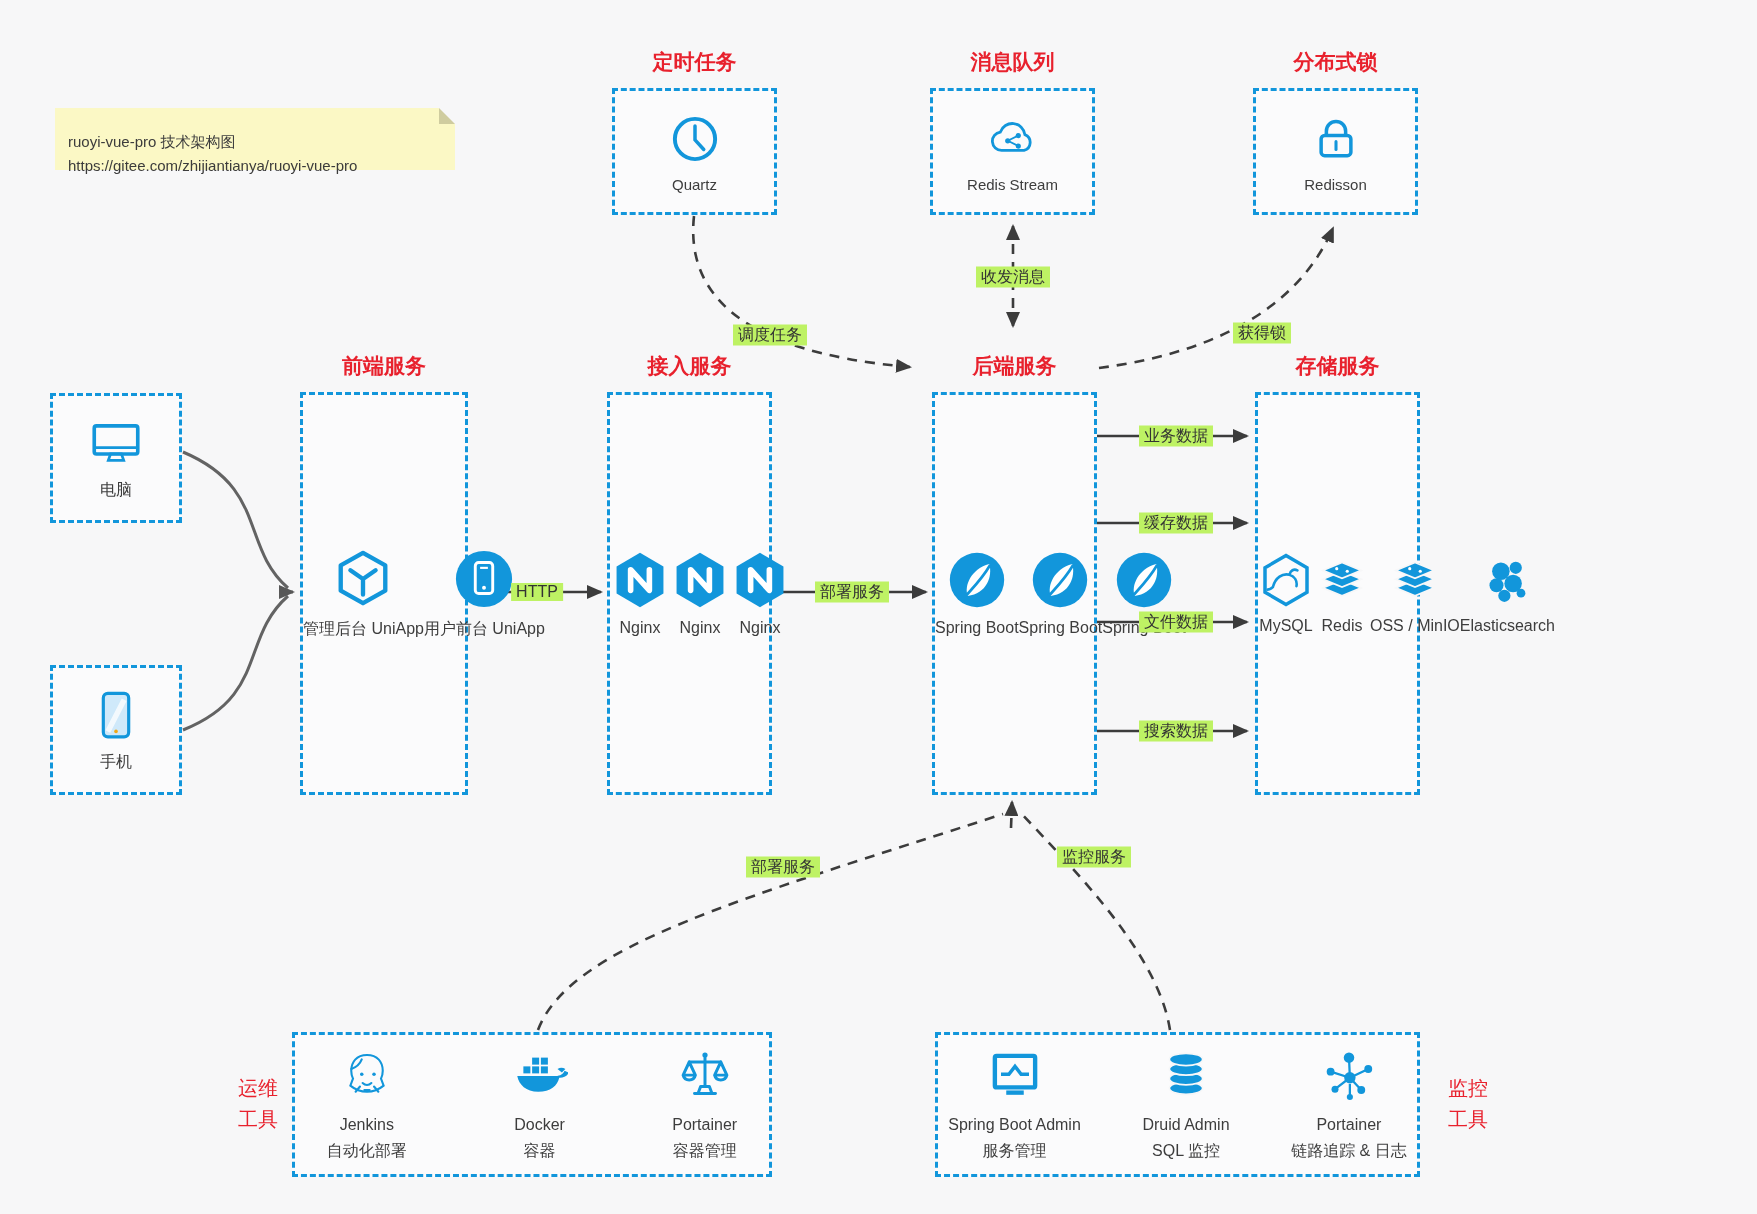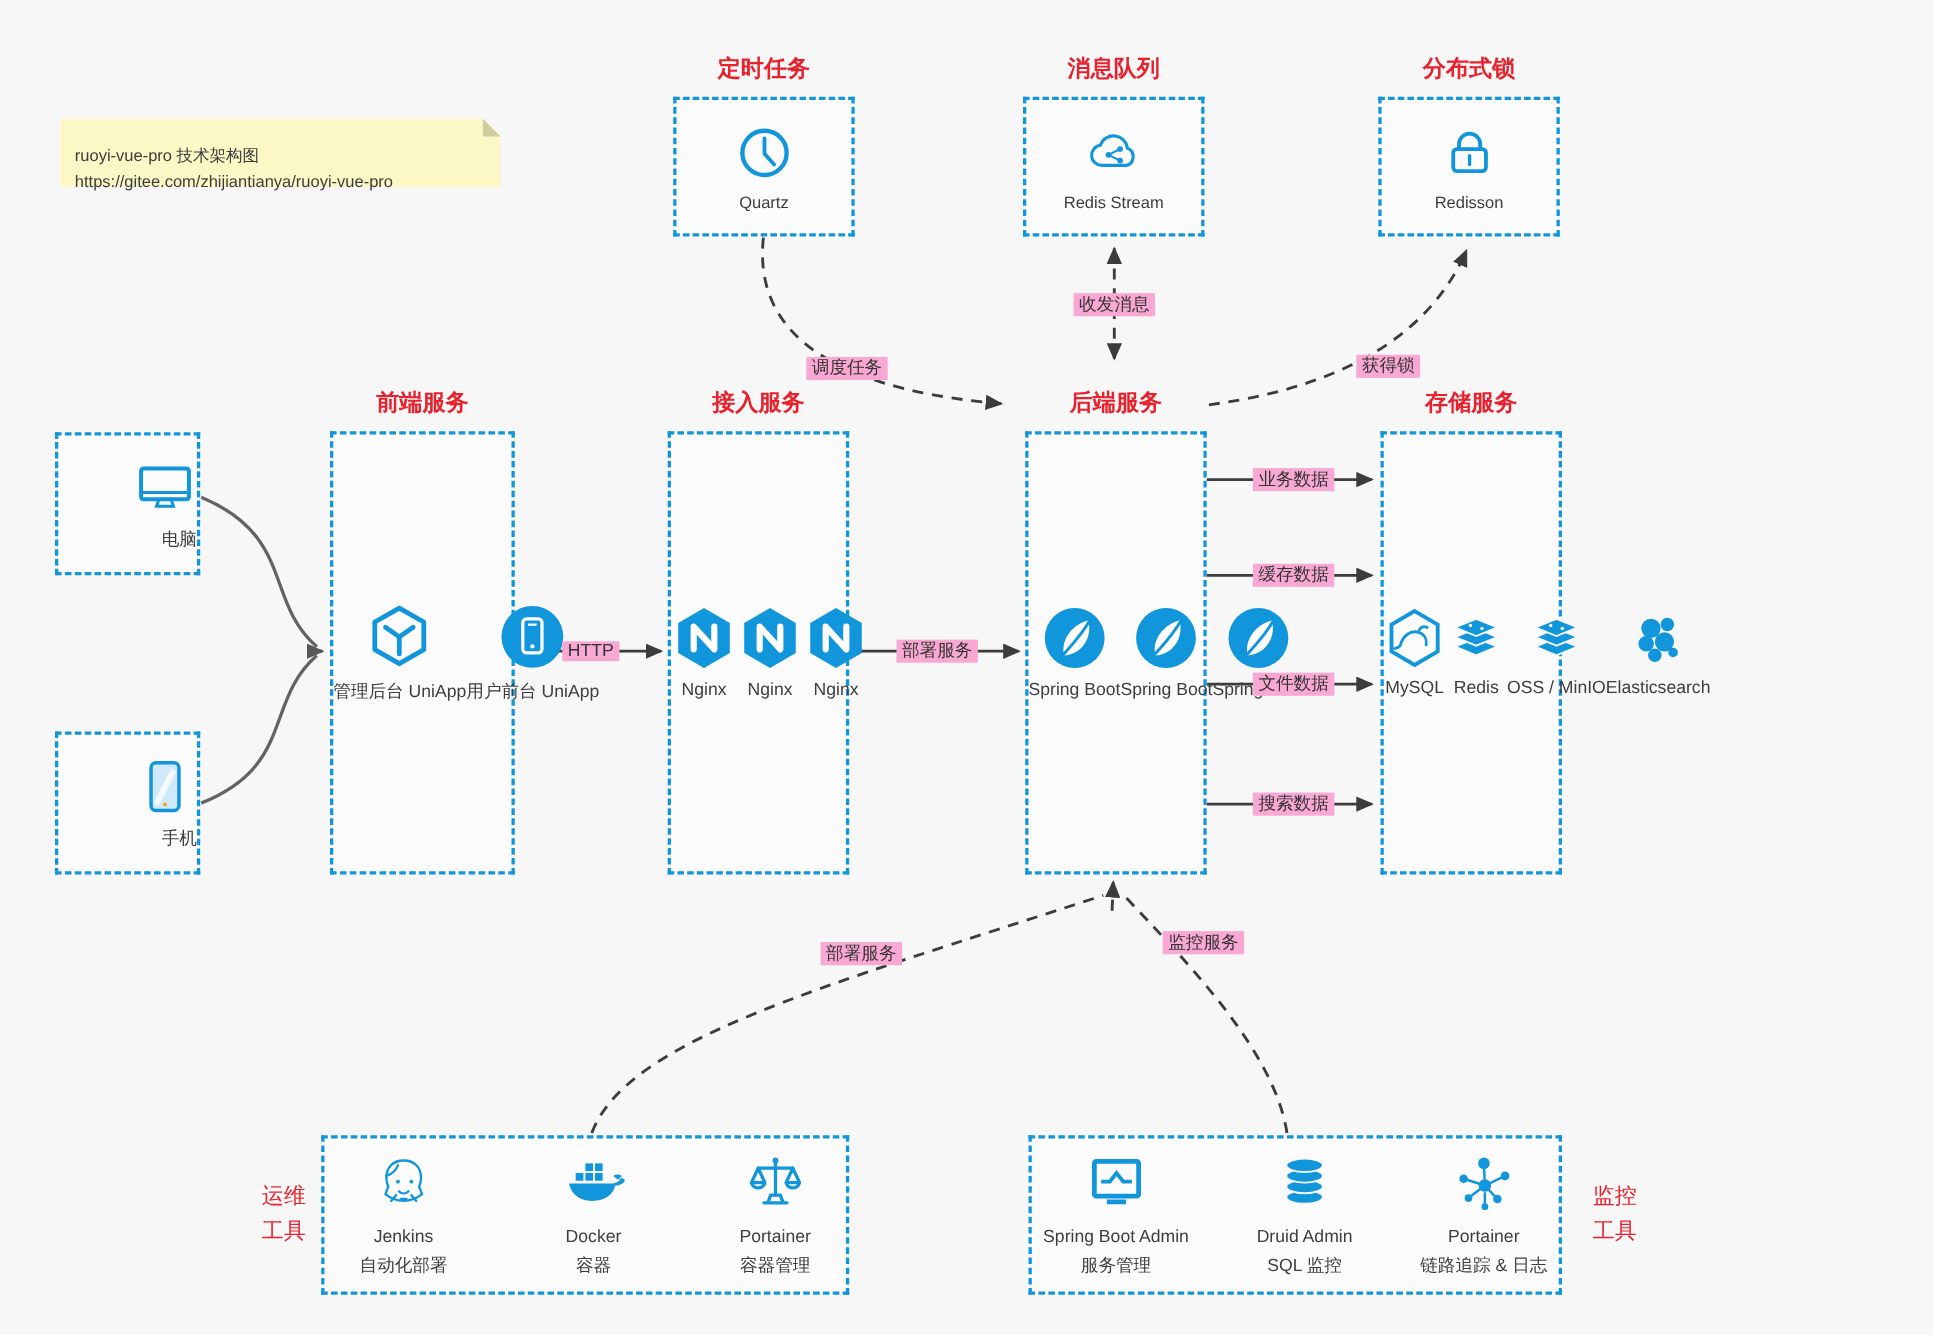--- a/index.html
+++ b/index.html
@@ -21,42 +21,42 @@
   .note .fold{
     position:absolute;right:0;top:0;width:0;height:0;
     border-top:16px solid #f7f7f8;border-left:16px solid #cfcc9f;
   }
   
   .box{
     position:absolute;border:3px dashed #1296db;background:rgba(255,255,255,0.55);
     box-sizing:border-box;
   }
   .top-box{width:165px;height:127px;top:88px;display:flex;flex-direction:column;align-items:center;justify-content:center;gap:9px;}
-  .client-box{width:132px;height:130px;display:flex;flex-direction:column;align-items:flex-end;justify-content:center;gap:7px;}
+  .client-box{width:132px;height:130px;display:flex;flex-direction:column;align-items:center;justify-content:center;gap:7px;}
   .col-box{top:392px;height:403px;display:flex;flex-direction:row;justify-content:space-around;align-items:center;}
   .bottom-box{top:1032px;height:145px;display:flex;flex-direction:row;justify-content:space-around;align-items:center;gap:41px;}
   .item{display:flex;flex-direction:column;align-items:center;gap:9px;}
   .lbl{font-size:16px;color:#3d3d3d;white-space:nowrap;}
   .lbl-sm{font-size:15px;color:#3d3d3d;white-space:nowrap;}
   .b-item{display:flex;flex-direction:column;align-items:center;gap:3px;}
   .b-item .ic{margin-bottom:6px;}
   .b-name,.b-desc{font-size:16px;color:#3d3d3d;white-space:nowrap;line-height:23px;}
   
   .red-title{
     position:absolute;color:#e8212d;font-weight:bold;font-size:21px;
     text-align:center;white-space:nowrap;
   }
   .side-title{
     position:absolute;color:#e8212d;font-weight:normal;font-size:20px;
     text-align:center;line-height:31px;white-space:nowrap;
   }
   
   .edge-label{
     position:absolute;transform:translate(-50%,-50%);
-    font-size:16px;color:#333;background:#f9a8d4;padding:0 5px;white-space:nowrap;
+    font-size:16px;color:#333;background:#bef264;padding:0 5px;white-space:nowrap;
   }
   svg.ic{display:block;}
 </style>
 </head>
 <body>
 
 <div class="canvas">
 
   <svg width="0" height="0" style="position:absolute" aria-hidden="true">
     <defs>

